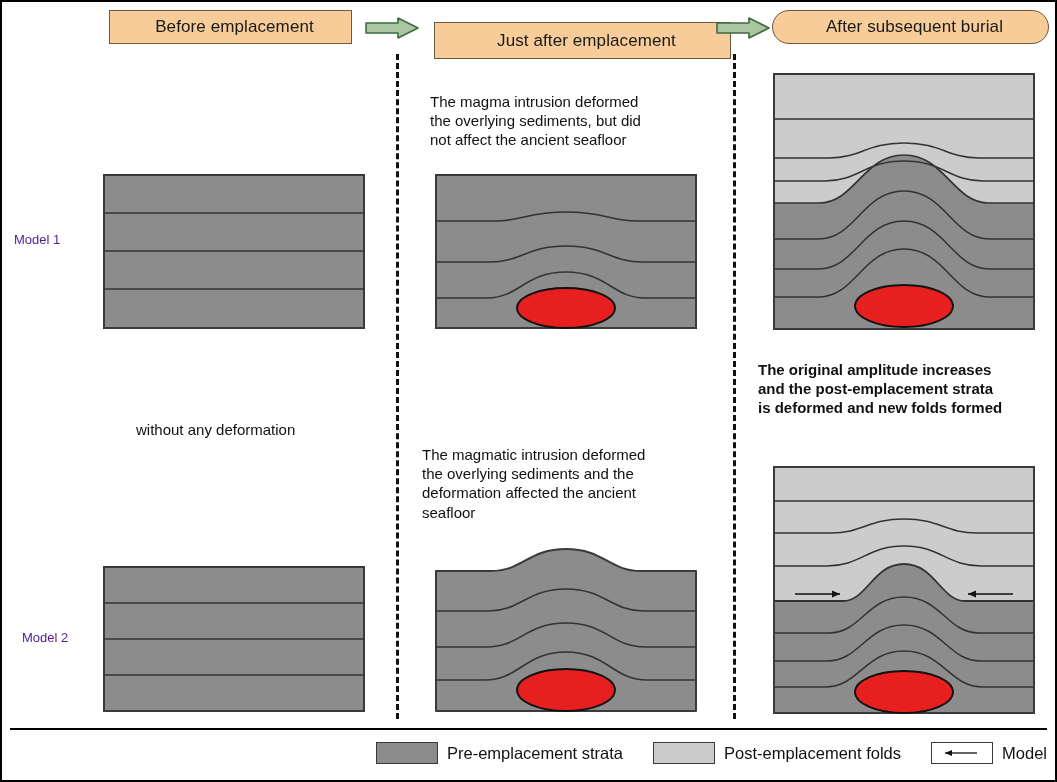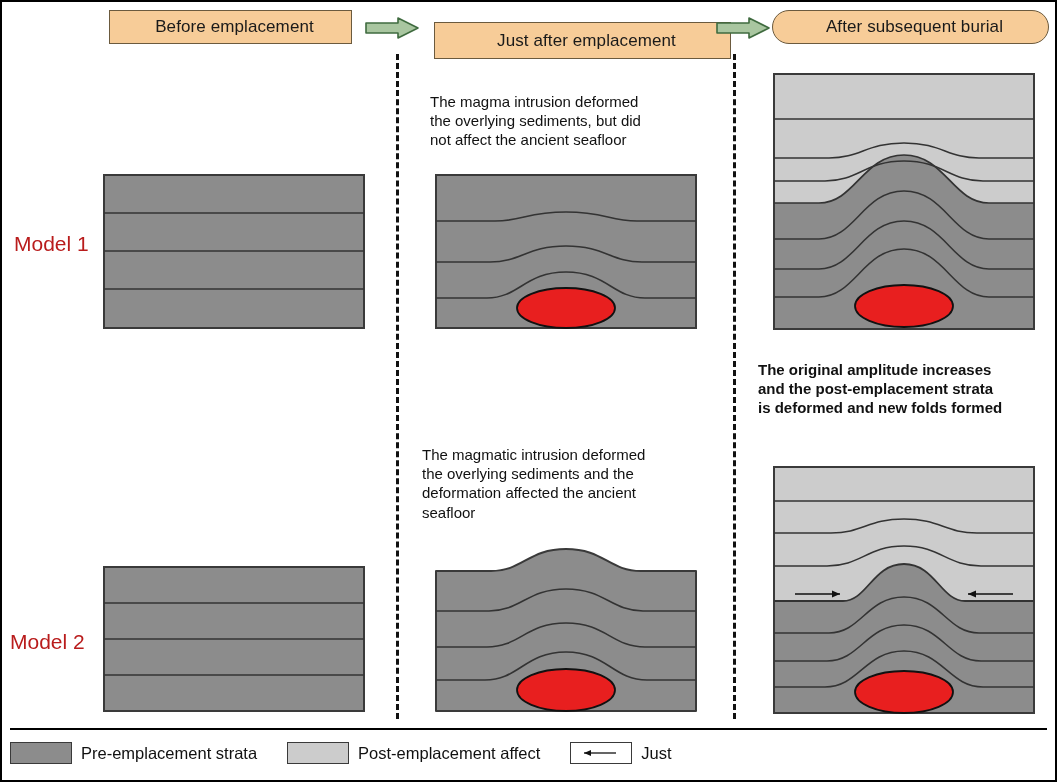--- a/index.html
+++ b/index.html
@@ -11,33 +11,33 @@
   .stage-box{position:absolute;background:#f7cc98;border:1.5px solid #6b5a3e;
     display:flex;align-items:center;justify-content:center;
     font-size:17px;color:#1a1a1a;letter-spacing:.1px;box-sizing:border-box;padding-left:8px;}
 
   .arrow-wrap{position:absolute;}
 
   
   .divider{position:absolute;width:0;border-left:3px dashed #111;}
 
   
-  .row-label{position:absolute;font-size:21px;color:#b91c1c;}
+  .row-label{position:absolute;font-size:13px;color:#4c1d95;}
 
   
   .caption{position:absolute;font-size:15px;line-height:1.28;color:#111;
     white-space:pre-line;}
 
   
   .panel{position:absolute;}
 
   
   #legend{position:absolute;left:8px;right:8px;bottom:4px;height:46px;
     border-top:2px solid #000;display:flex;align-items:center;
-    justify-content:flex-start;gap:30px;}
+    justify-content:flex-end;gap:30px;}
   .legend-item{display:flex;align-items:center;gap:9px;}
   .legend-swatch{width:62px;height:22px;border:1.5px solid #3a3a3a;
     box-sizing:border-box;display:flex;align-items:center;justify-content:center;}
   .legend-label{font-size:16.5px;color:#111;}
 </style>
 </head>
 <body>
 
 <div id="page">
 
@@ -62,22 +62,23 @@
   </div>
 
   <div class="stage-box" style="left:770px;top:8px;width:277px;height:34px;border-radius:17px;">
     <span>After subsequent burial</span>
   </div>
 
   <div class="divider" style="left:394px;top:52px;height:665px;"></div>
   <div class="divider" style="left:731px;top:52px;height:665px;"></div>
 
   <div class="row-label" style="left:12px;top:230px;">Model 1</div>
-  <div class="row-label" style="left:8px;top:628px;">Model 2</div>
-
+  <div class="row-label" style="left:20px;top:628px;">Model 2</div>
+
+  <div class="caption" style="left:134px;top:418px;width:240px;">without any deformation</div>
 
   <div class="caption" style="left:428px;top:90px;width:285px;">The magma intrusion deformed
 the overlying sediments, but did
 not affect the ancient seafloor</div>
 
   <div class="caption" style="left:420px;top:443px;width:292px;">The magmatic intrusion deformed
 the overlying sediments and the
 deformation affected the ancient
 seafloor</div>
 
@@ -190,29 +191,29 @@
 
   <div id="legend">
 
     <div class="legend-item">
       <span class="legend-swatch" style="background:#8c8c8c;"></span>
       <span class="legend-label">Pre-emplacement strata</span>
     </div>
 
     <div class="legend-item">
       <span class="legend-swatch" style="background:#cccccc;"></span>
-      <span class="legend-label">Post-emplacement affect</span>
+      <span class="legend-label">Post-emplacement folds</span>
     </div>
 
 
     <div class="legend-item">
       <span class="legend-swatch" style="background:#fff;">
         <svg width="46" height="14" viewBox="0 0 46 14">
           <line x1="6" y1="7" x2="38" y2="7" stroke="#111" stroke-width="1.3"></line>
           <polygon points="6,7 13,4 13,10" fill="#111"></polygon>
         </svg>
       </span>
-      <span class="legend-label">Just</span>
+      <span class="legend-label">Model</span>
     </div>
 
   </div>
 
 </div>
 
 </body></html>

